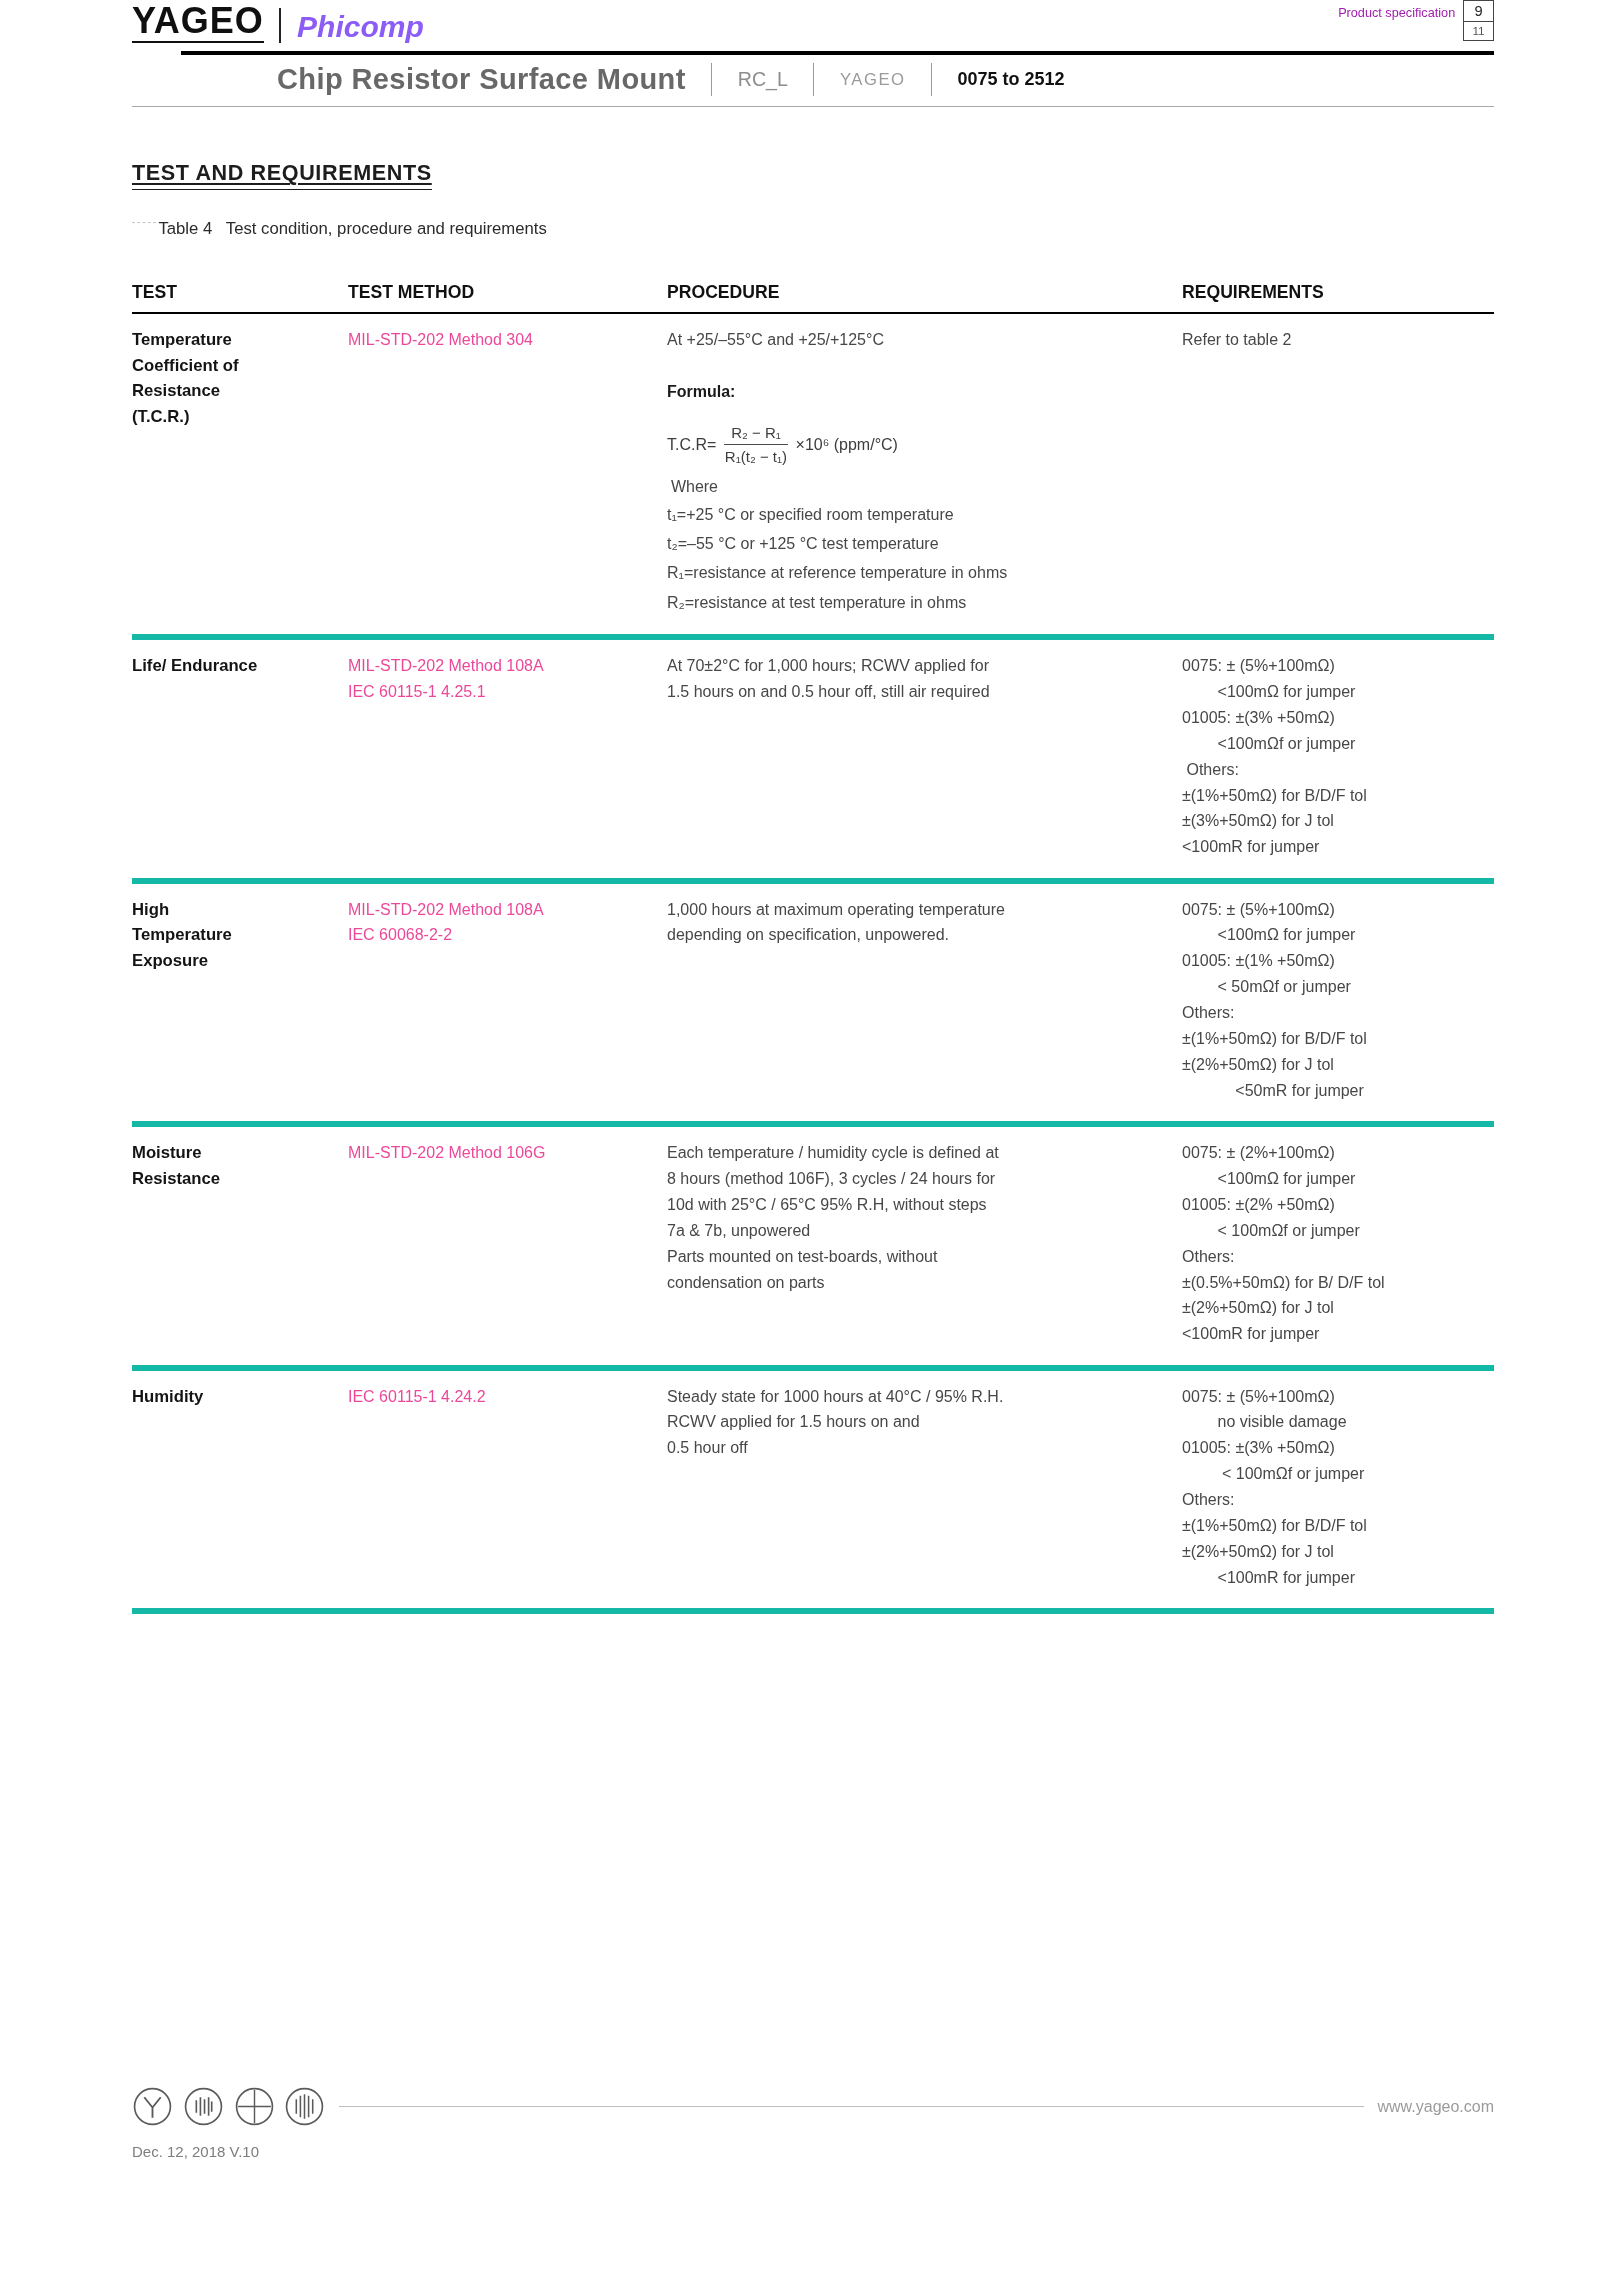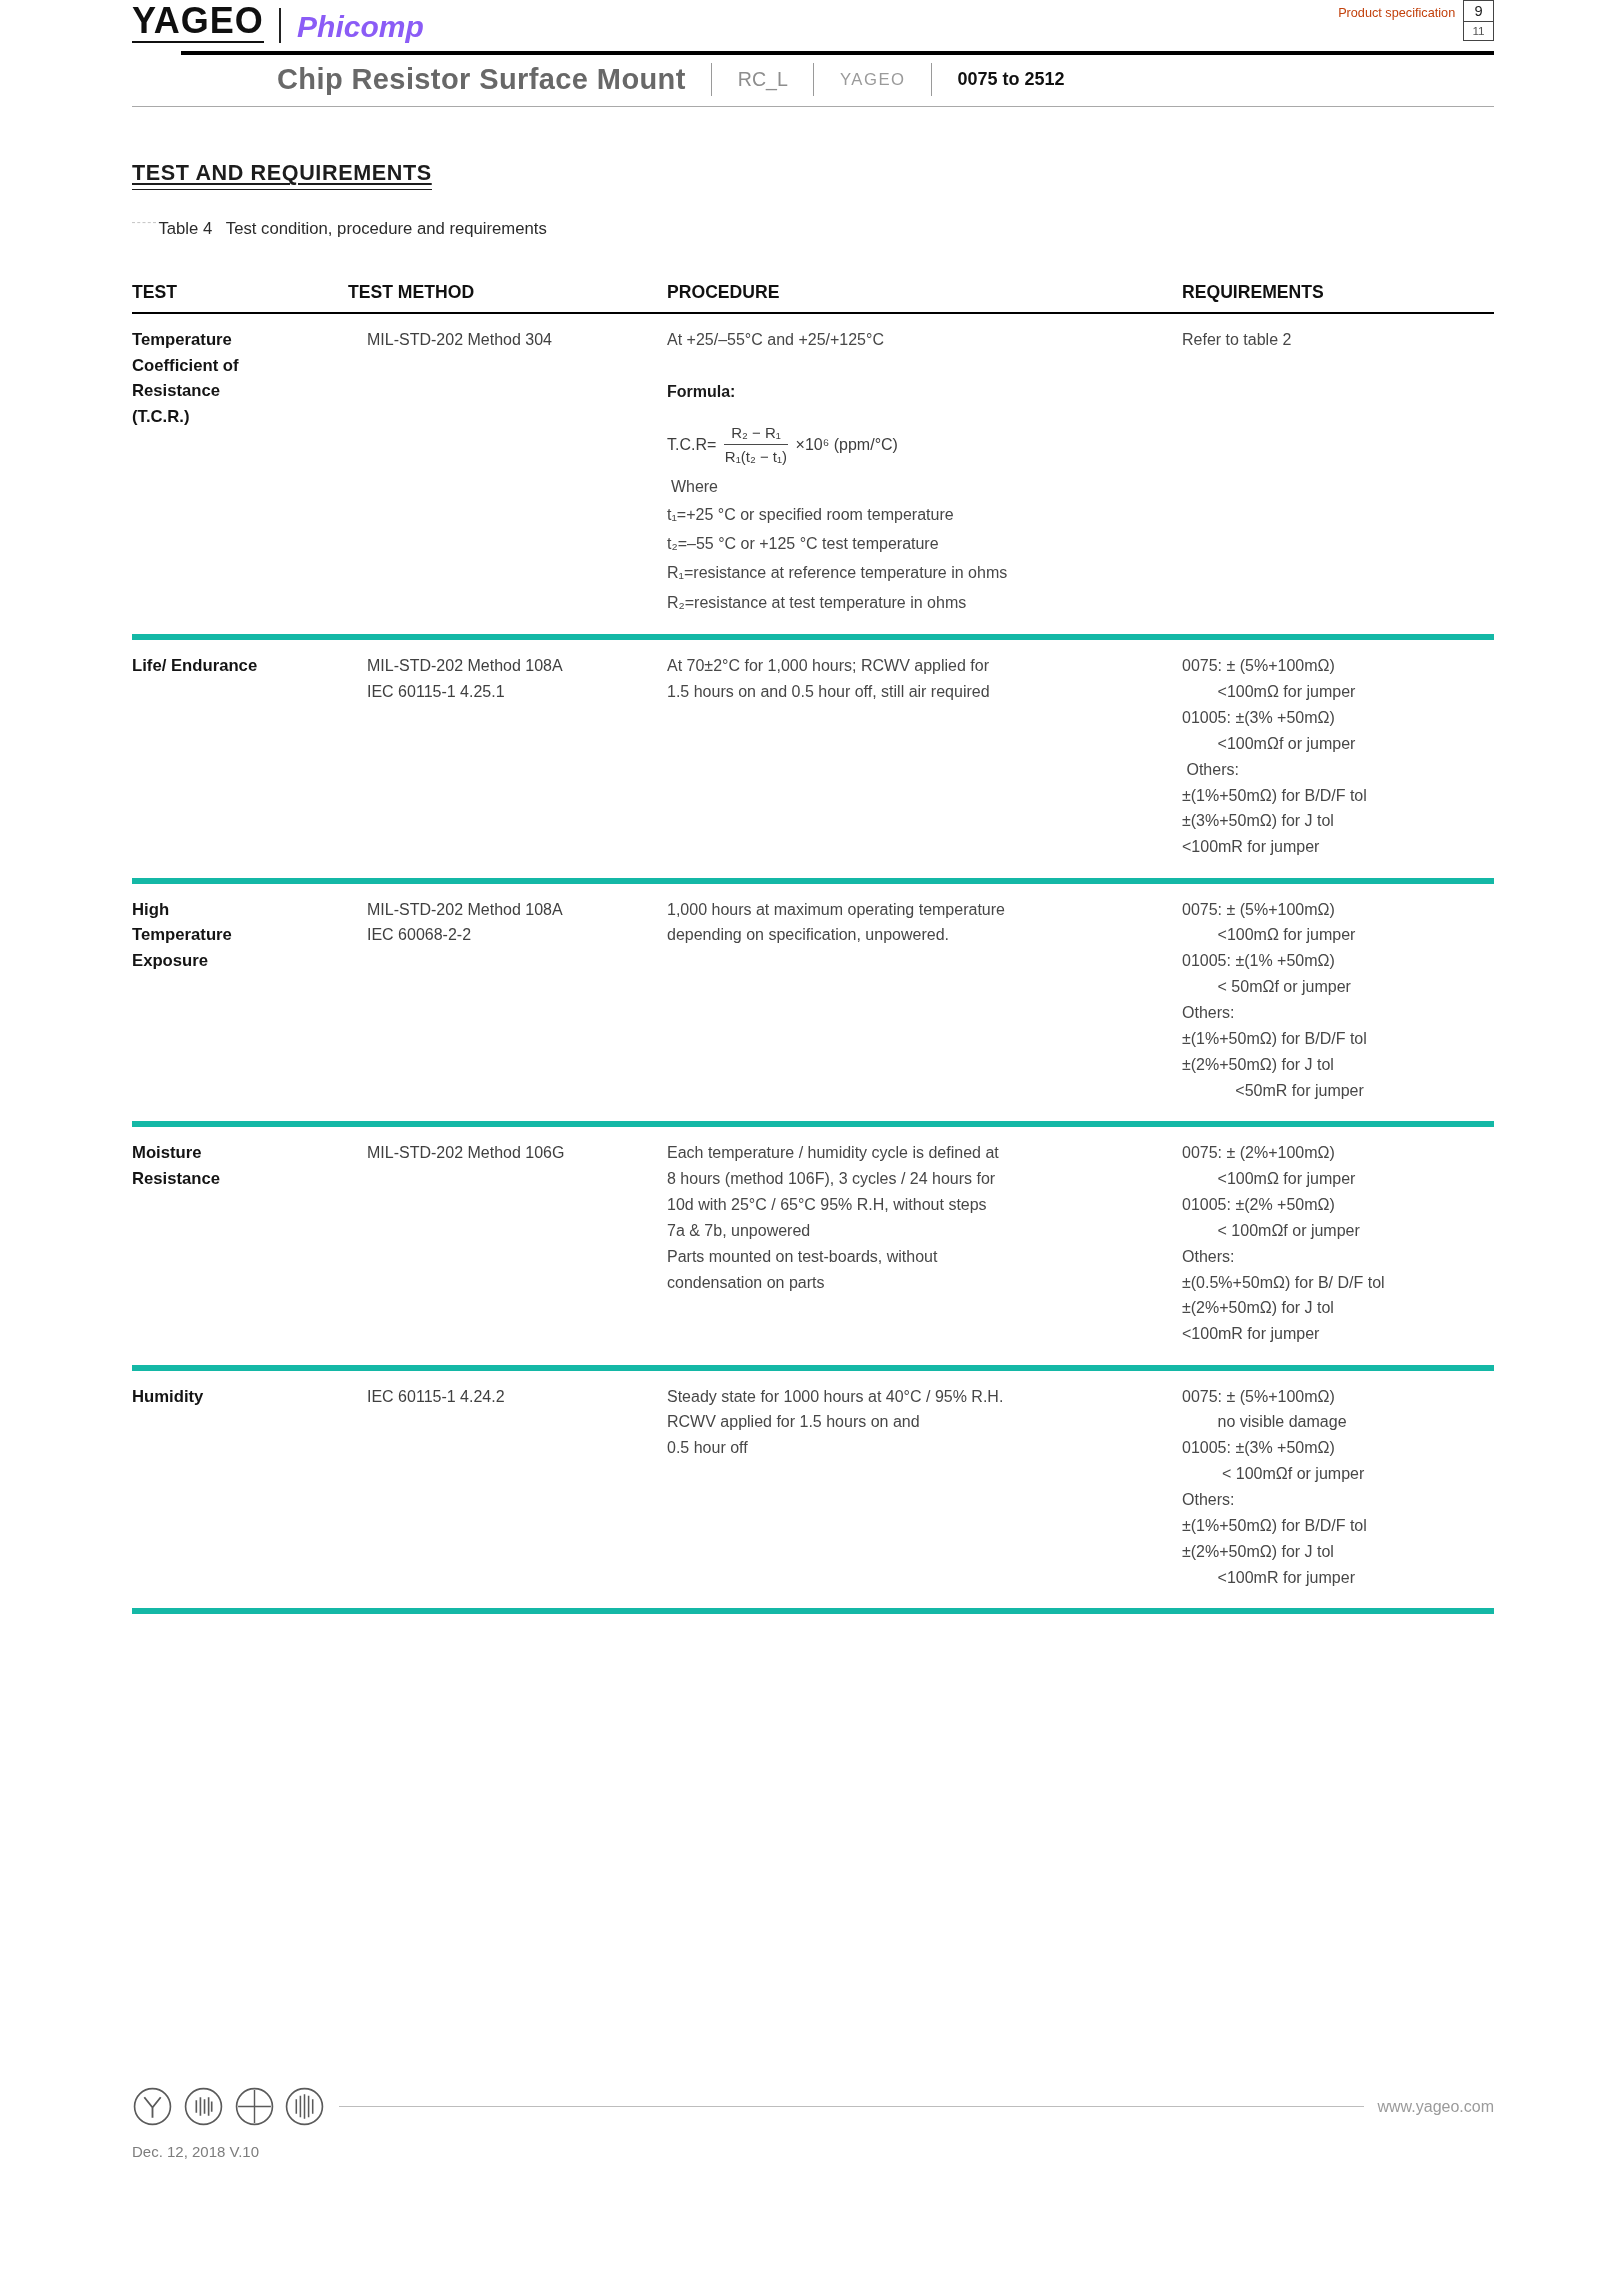--- a/index.html
+++ b/index.html
@@ -19,21 +19,21 @@
   
   .logo-row { display:flex; justify-content:space-between; align-items:flex-end; }
   .logos { display:flex; align-items:flex-end; gap:15.7px; }
   .yageo-text {
     font-size:36px; font-weight:800; letter-spacing:1px; color:#101010;
     border-bottom:2.9px solid #101010; padding-bottom:2px; line-height:1;
   }
   .logo-divider { width:2px; height:35px; background:#222; }
   .phicomp-text { font-size:30px; font-weight:800; font-style:italic; color:#8b5cf6; line-height:1.1; }
   .spec-block { display:flex; align-items:flex-start; gap:7.8px; padding-bottom:2px; }
-  .spec-label { font-size:12.7px; color:#c2410c; margin-top:5.9px; }
+  .spec-label { font-size:12.7px; color:#a21caf; margin-top:5.9px; }
   .page-frac { width:31px; border:1px solid #444; text-align:center; background:#fff; }
   .page-num { font-size:14.7px; color:#222; padding:2px 0; border-bottom:1px solid #444; }
   .page-den { font-size:11.8px; color:#555; padding:2px 0; }
 
   .thick-rule { height:3.9px; background:#000; margin-top:7.8px; margin-left:49px; }
   .title-row { display:flex; align-items:center; gap:25.5px; padding:8.8px 0 9.8px 145px; }
   .doc-title { font-size:29px; font-weight:800; color:#686868; letter-spacing:0.4px; }
   .vbar { width:1px; height:33px; background:#9a9a9a; }
   .series-code { font-size:19.6px; color:#8d8d8d; }
   .series-label { font-size:16.7px; color:#9a9a9a; letter-spacing:1.5px; }
@@ -50,21 +50,21 @@
   .table-caption { margin-top:29px; font-size:16.7px; color:#2b2b2b; white-space:pre-wrap; display:flex; align-items:center; }
   .corner-mark { display:inline-block; width:23.5px; border-top:1px dashed #c4c4c4; margin-right:2.9px; transform:translateY(-6.9px); }
 
   
   .test-table { margin-top:43px; width:1362px; font-size:16px; }
   .t-header, .t-row { display:grid; grid-template-columns:216px 319px 515px 314px; }
   .t-header { font-size:17.6px; font-weight:bold; color:#111; padding-bottom:8.8px; border-bottom:2.9px solid #000; }
   .t-row { border-bottom:6px solid #14b8a6; padding:12.7px 0 17.6px; }
   .cell { padding-right:21.6px; }
   .cell.test  { color:#141414; font-weight:bold; font-size:16.7px; line-height:1.55; }
-  .cell.method{ color:#404040; line-height:1.6;margin-left:19px; }
+  .cell.method{ color:#ec4899; line-height:1.6; }
   .cell.proc  { color:#474747; line-height:1.62; }
   .cell.req   { color:#474747; line-height:1.62; }
   .req-line, .where-line { white-space:pre-wrap; }
 
   .proc-line { white-space:pre-wrap; }
   .formula-label { margin-top:26.5px; font-weight:bold; color:#1a1a1a; }
   .formula { display:flex; align-items:center; gap:5.9px; margin-top:17.6px; margin-bottom:7.8px; color:#3d3d3d; }
   .frac { display:inline-flex; flex-direction:column; text-align:center; font-size:15px; line-height:1.3; margin:0 2px; }
   .frac .num { border-bottom:1px solid #4a4a4a; padding:0 6.9px 2px; }
   .frac .den { padding-top:2px; }

